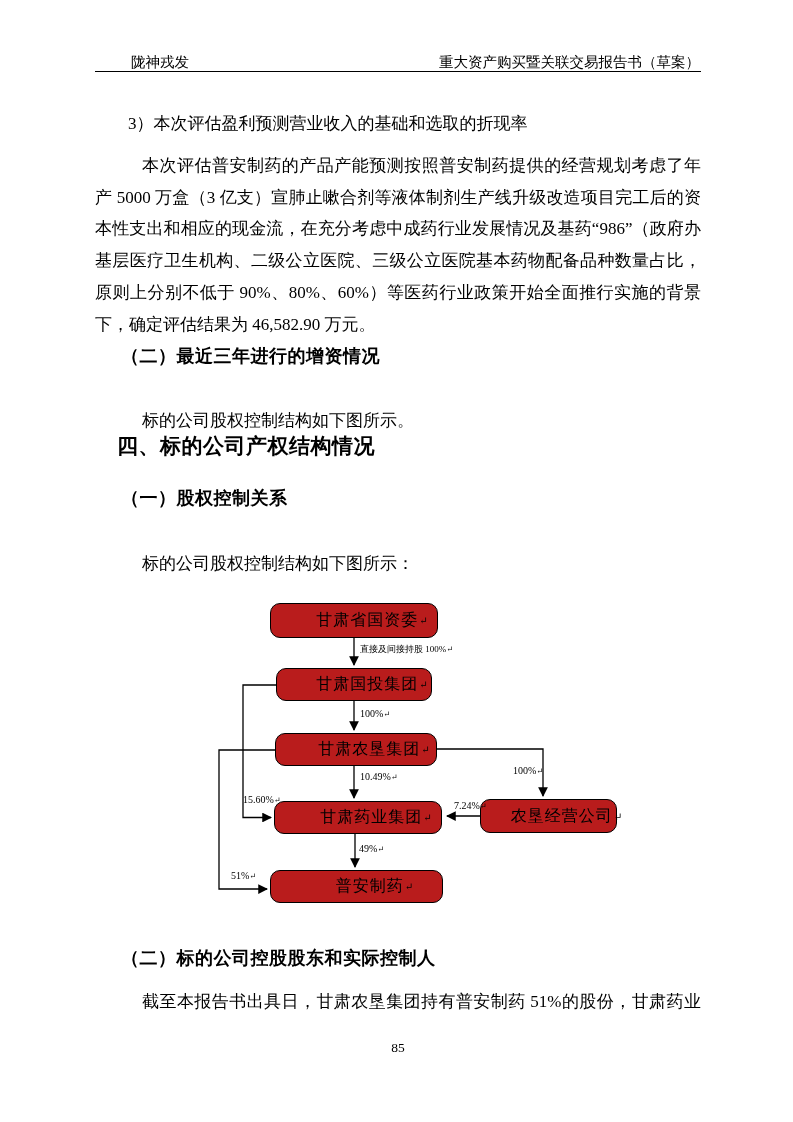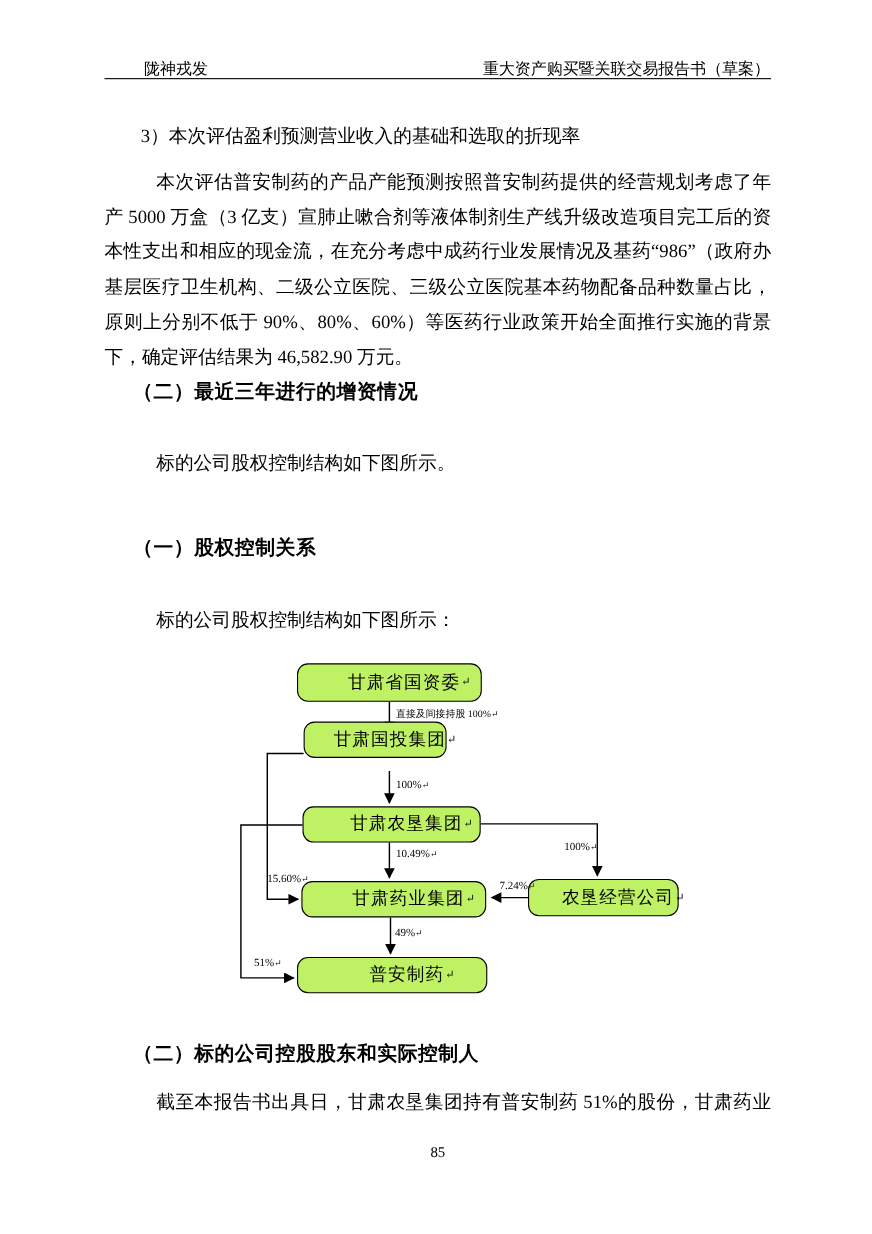--- a/index.html
+++ b/index.html
@@ -27,26 +27,26 @@
   .h3-increase{top:345px;}
   .h2-section4{left:117px;top:433px;font-size:21px;line-height:26px;}
   .h3-equity{top:487px;}
   .h3-controller{top:947px;}
   .pagenum{position:absolute;left:95px;top:1040px;width:606px;text-align:center;font-size:13.5px;}
   
   .diagram{position:absolute;left:95px;top:593px;width:606px;height:332px;}
   .dg-svg{position:absolute;left:0;top:0;}
   .node{
     position:absolute;box-sizing:border-box;border:1.8px solid #000;border-radius:10px;
-    background:#bef264;display:flex;align-items:center;justify-content:center;
+    background:#b91c1c;display:flex;align-items:center;justify-content:center;
     font-size:16px;letter-spacing:1px;white-space:nowrap;padding-left:36px;
   }
   .node .eol{font-size:10px;letter-spacing:0;margin-left:1px;}
   .n0{left:175px;top:10px;width:168px;height:35px;}
-  .n1{left:181px;top:63px;width:130px;height:33px;}
+  .n1{left:181px;top:75px;width:156px;height:33px;}
   .n2{left:180px;top:140px;width:162px;height:33px;}
   .n3{left:179px;top:208px;width:168px;height:33px;}
   .n4{left:175px;top:277px;width:173px;height:33px;}
   .n5{left:385px;top:206px;width:137px;height:34px;}
   .elabel{position:absolute;font-size:10px;white-space:nowrap;}
   .elabel .eol{font-size:8px;}
   .el0{left:265px;top:50px;font-size:9px;}
   .el1{left:265px;top:115px;}
   .el2{left:265px;top:178px;}
   .el3{left:148px;top:201px;}
@@ -63,20 +63,21 @@
   <div class="hdr-left">陇神戎发</div>
   <div class="hdr-right">重大资产购买暨关联交易报告书（草案）</div>
   <div class="hdr-rule"></div>
 
   <p class="txt clause">3）本次评估盈利预测营业收入的基础和选取的折现率</p>
   <p class="txt para-valuation">本次评估普安制药的产品产能预测按照普安制药提供的经营规划考虑了年产 5000 万盒（3 亿支）宣肺止嗽合剂等液体制剂生产线升级改造项目完工后的资本性支出和相应的现金流，在充分考虑中成药行业发展情况及基药“986”（政府办基层医疗卫生机构、二级公立医院、三级公立医院基本药物配备品种数量占比，原则上分别不低于 90%、80%、60%）等医药行业政策开始全面推行实施的背景下，确定评估结果为 46,582.90 万元。</p>
 
   <h3 class="h3 h3-increase">（二）最近三年进行的增资情况</h3>
   <p class="txt para-increase">标的公司股权控制结构如下图所示。</p>
 
+  <h2 class="h2 h2-section4">四、标的公司产权结构情况</h2>
   <h3 class="h3 h3-equity">（一）股权控制关系</h3>
   <p class="txt para-equity-intro">标的公司股权控制结构如下图所示：</p>
 
   <div class="diagram">
     <svg class="dg-svg" width="606" height="332" viewBox="0 0 606 332" xmlns="http://www.w3.org/2000/svg">
       <defs>
         <marker id="ah" viewBox="0 0 10 10" refX="9" refY="5" markerWidth="8.5" markerHeight="7.5" orient="auto-start-reverse">
           <path d="M0,0 L10,5 L0,10 z" fill="#000"></path>
         </marker>
       </defs>

